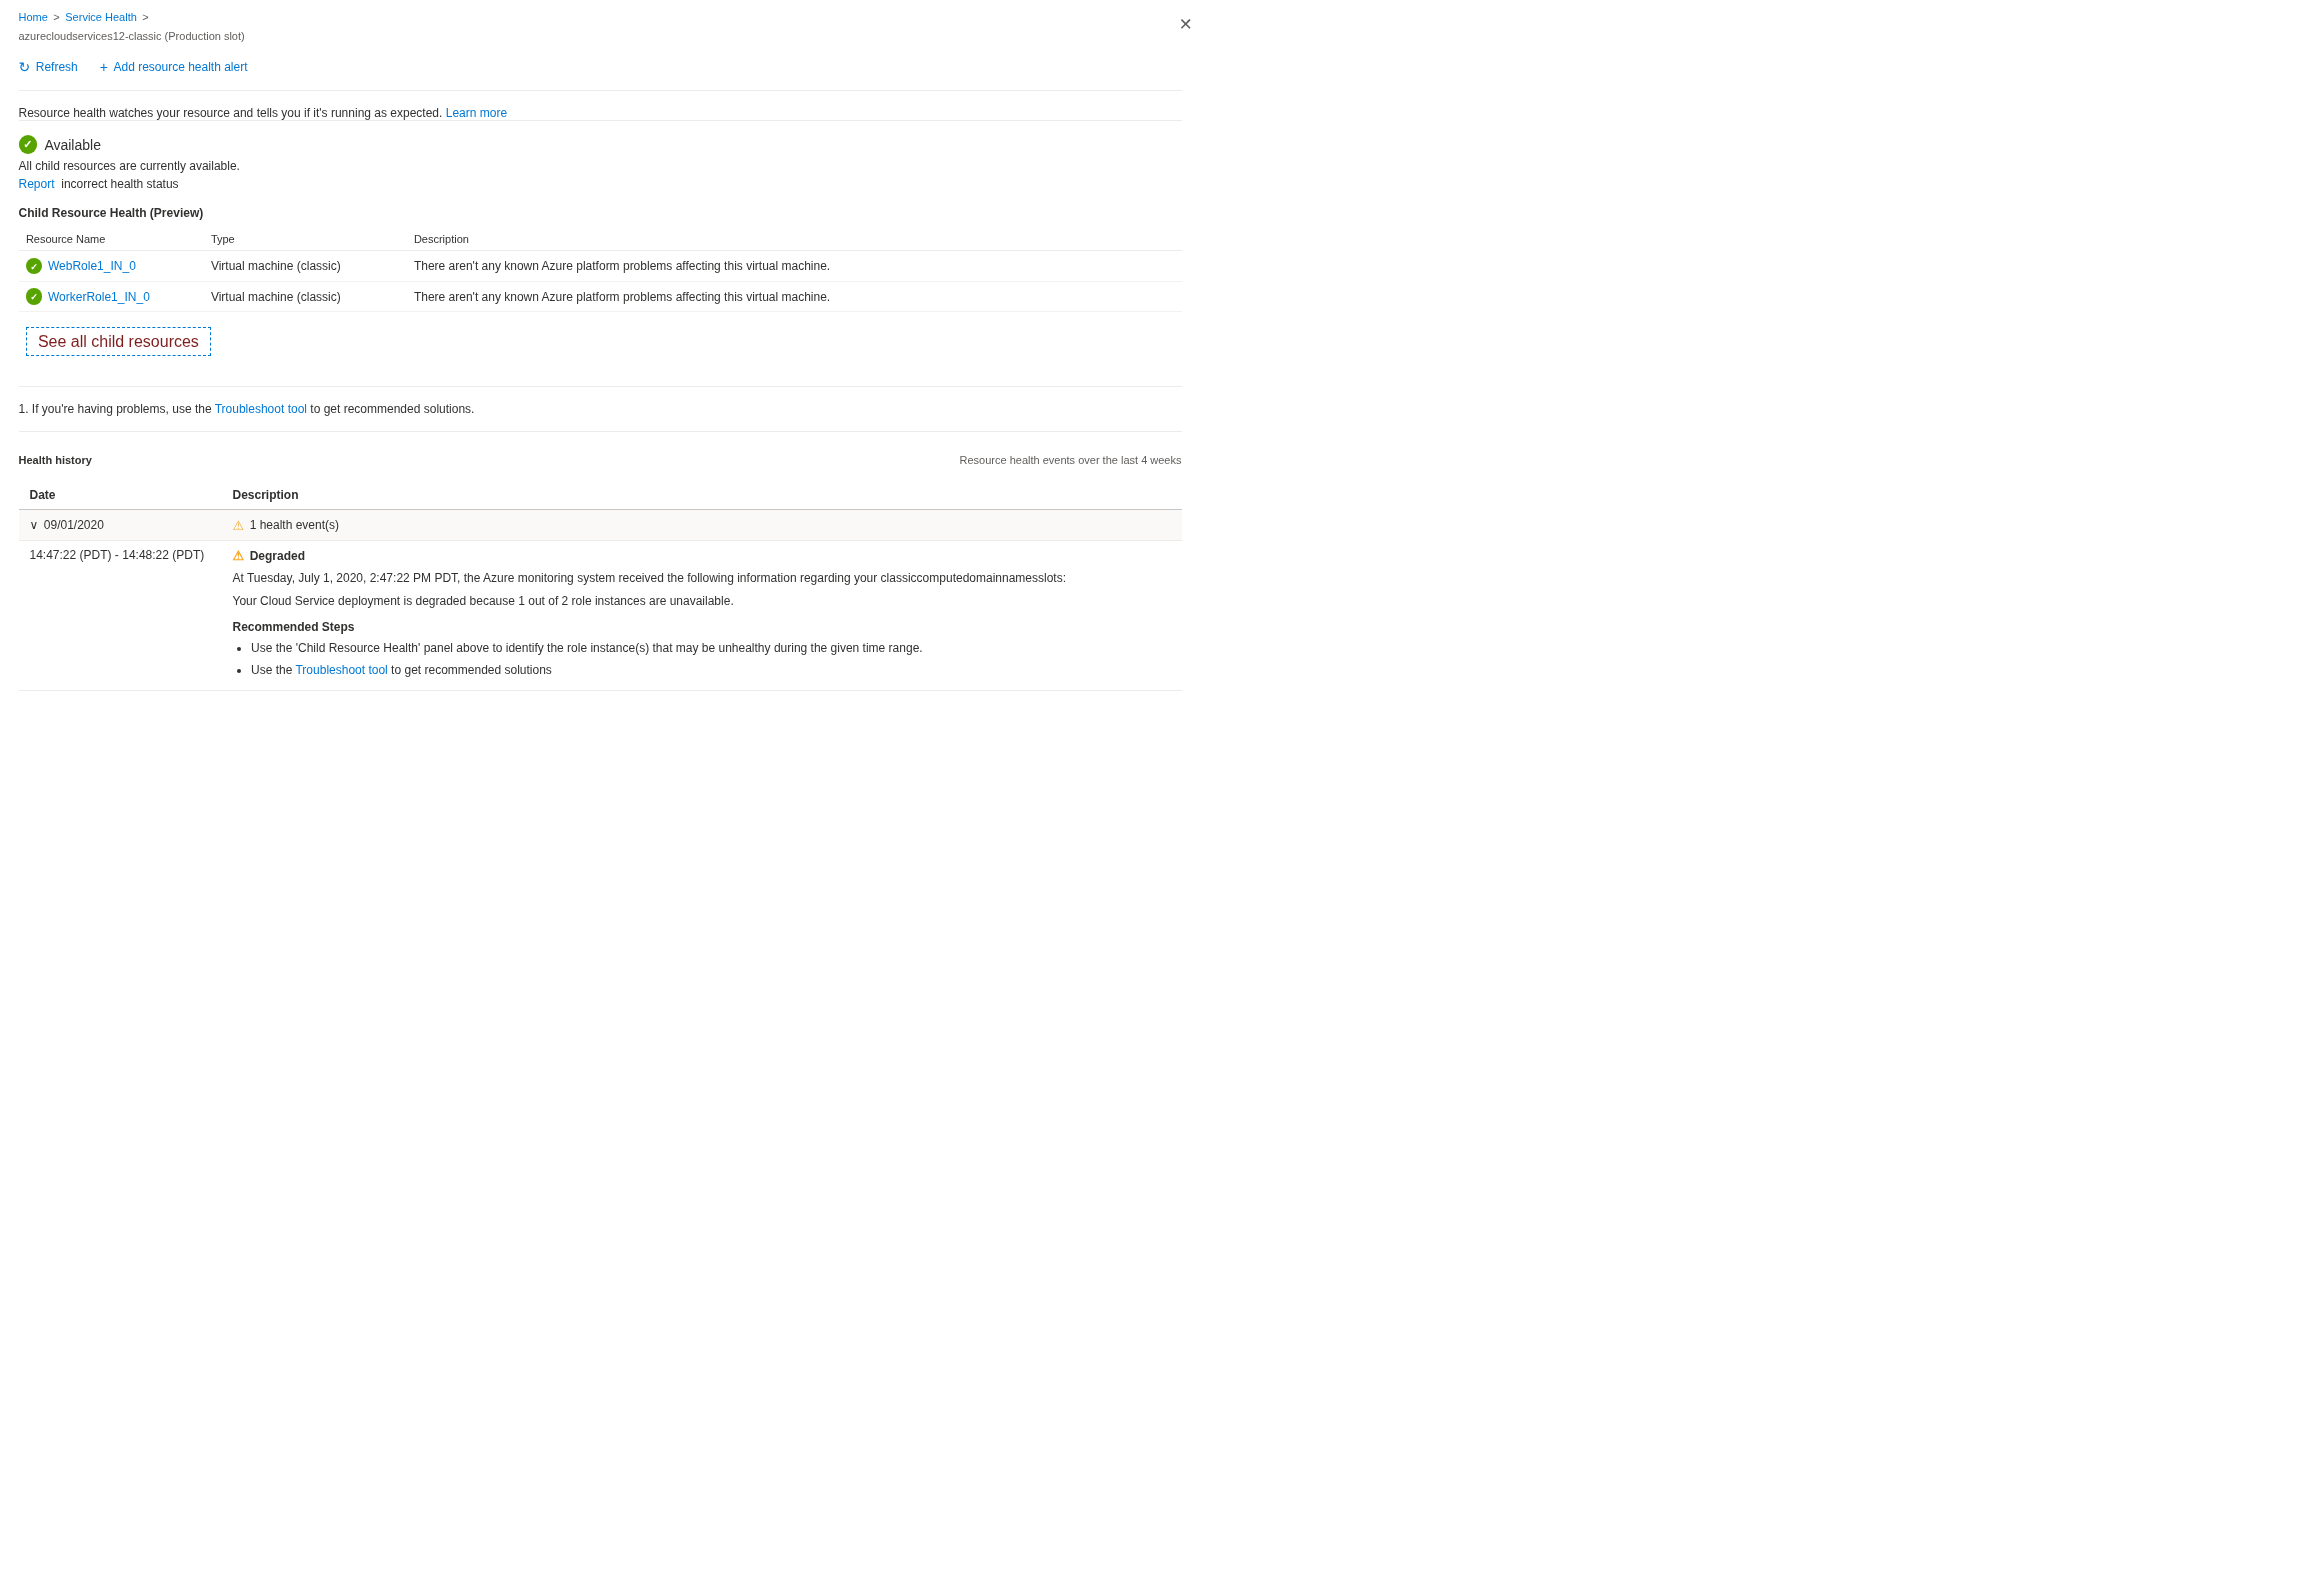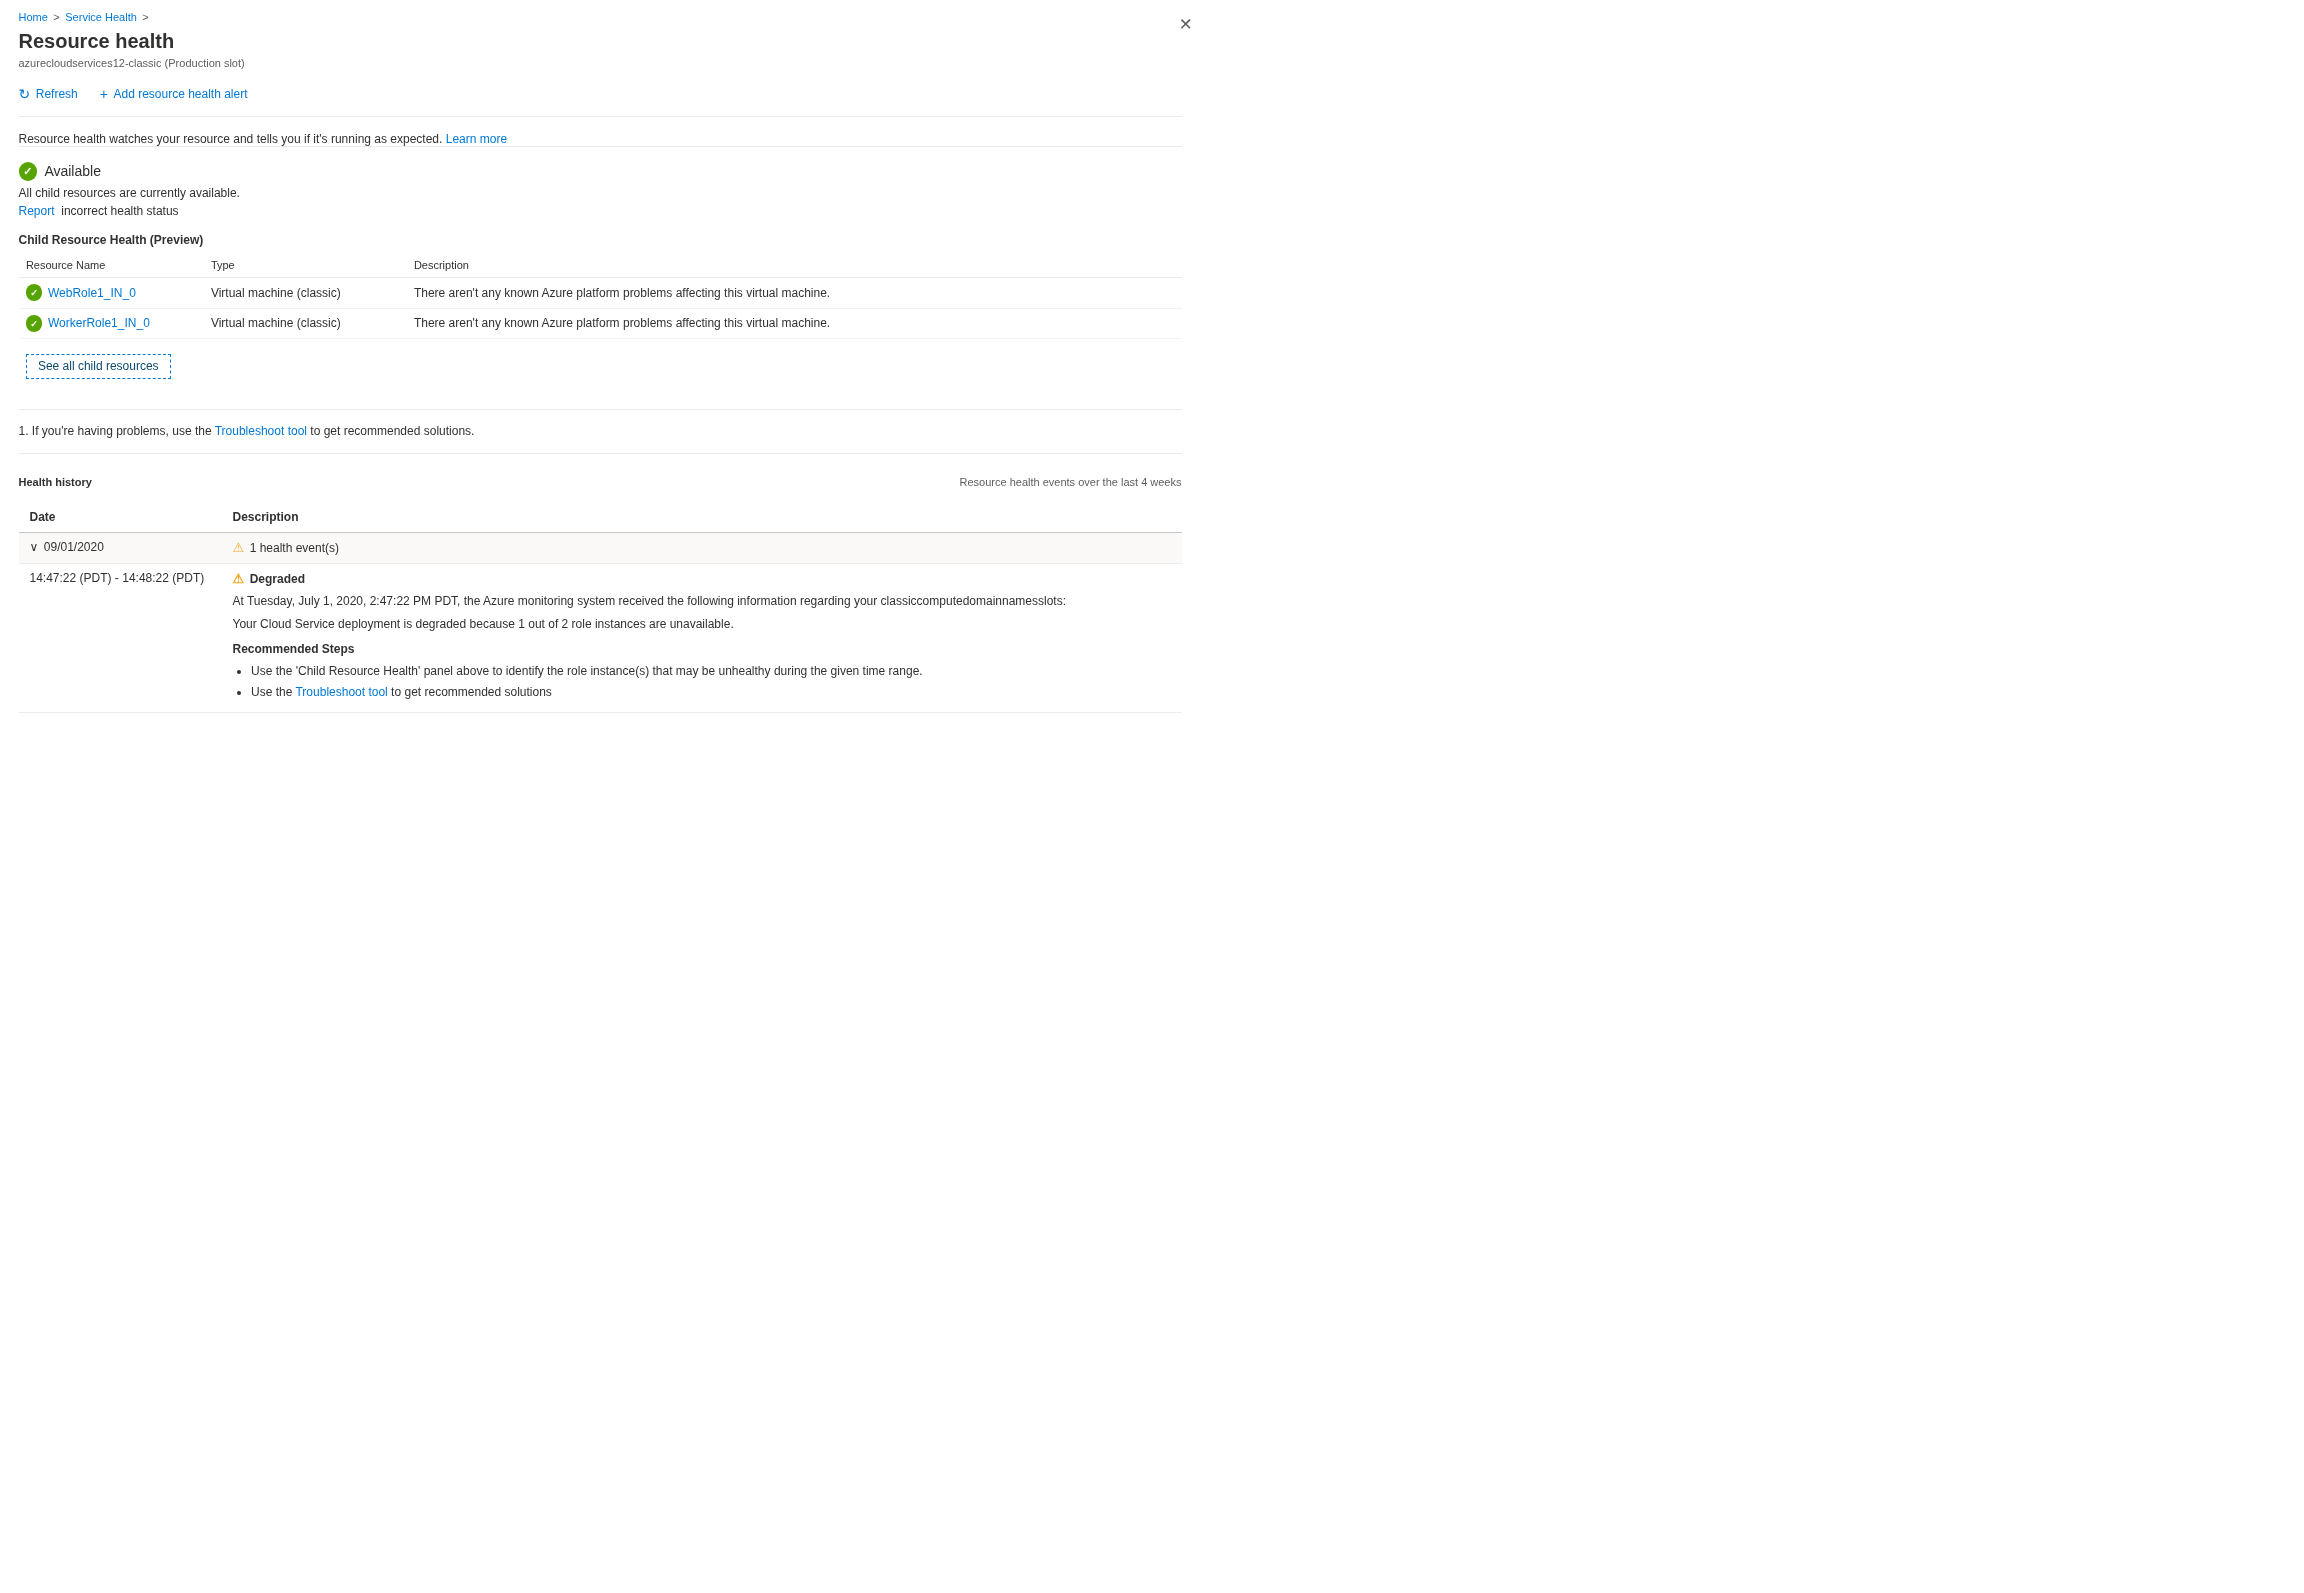--- a/index.html
+++ b/index.html
@@ -37,21 +37,21 @@
     .resource-table th { text-align: left; font-size: 11px; font-weight: 400; padding: 5.5px 7.4px; color: #323130; border-bottom: 0.9px solid #edebe9; }
     .resource-table td { padding: 6.5px 7.4px; font-size: 12px; border-bottom: 0.9px solid #f3f2f1; vertical-align: middle; }
     .resource-table .name-col { width: 185px; }
     .resource-table .type-col { width: 203px; }
     .resource-table .desc-col { }
     
     .row-icon { display: inline-flex; align-items: center; gap: 5.5px; }
     .green-check { width: 16.6px; height: 16.6px; background: #57a300; border-radius: 50%; display: inline-flex; align-items: center; justify-content: center; color: white; font-size: 9.2px; font-weight: bold; flex-shrink: 0; }
     .resource-link { color: #0078d4; text-decoration: none; font-size: 12px; }
     
-    .see-all-btn { display: inline-block; border: 1.4px dashed #0078d4; color: #0c4a6e; background: none; cursor: pointer; padding: 4.6px 11px; font-size: 12px; margin: 7.4px 0 14.8px 7.4px; }
+    .see-all-btn { display: inline-block; border: 1.4px dashed #0078d4; color: #7f1d1d; background: none; cursor: pointer; padding: 4.6px 11px; font-size: 16px; margin: 7.4px 0 14.8px 7.4px; }
     
     .divider { border: none; border-top: 0.9px solid #edebe9; margin: 14.8px 0; }
     
     .actions-section { margin-bottom: 14.8px; }
     .actions-title { font-size: 13px; font-weight: 500; margin-bottom: 7.4px; }
     .action-item { font-size: 12px; color: #323130; }
     .action-item a { color: #0078d4; text-decoration: none; }
     
     .history-section { margin-top: 22px; }
     .history-header { display: flex; justify-content: space-between; align-items: baseline; margin-bottom: 14.8px; }
@@ -89,21 +89,20 @@
     <a href="#">Home</a>
     <span class="breadcrumb-separator">&gt;</span>
     <a href="#">Service Health</a>
     <span class="breadcrumb-separator">&gt;</span>
   </div>
 
   <button class="close-btn">
     <span>✕</span>
   </button>
 
-  <h1 class="page-title">Resource health</h1>
   <div class="page-subtitle">azurecloudservices12-classic (Production slot)</div>
 
   <div class="toolbar">
     <button class="toolbar-btn">
       <span class="toolbar-icon">↻</span>
       <span>Refresh</span>
     </button>
     <button class="toolbar-btn">
       <span class="toolbar-icon">+</span>
       <span>Add resource health alert</span>

